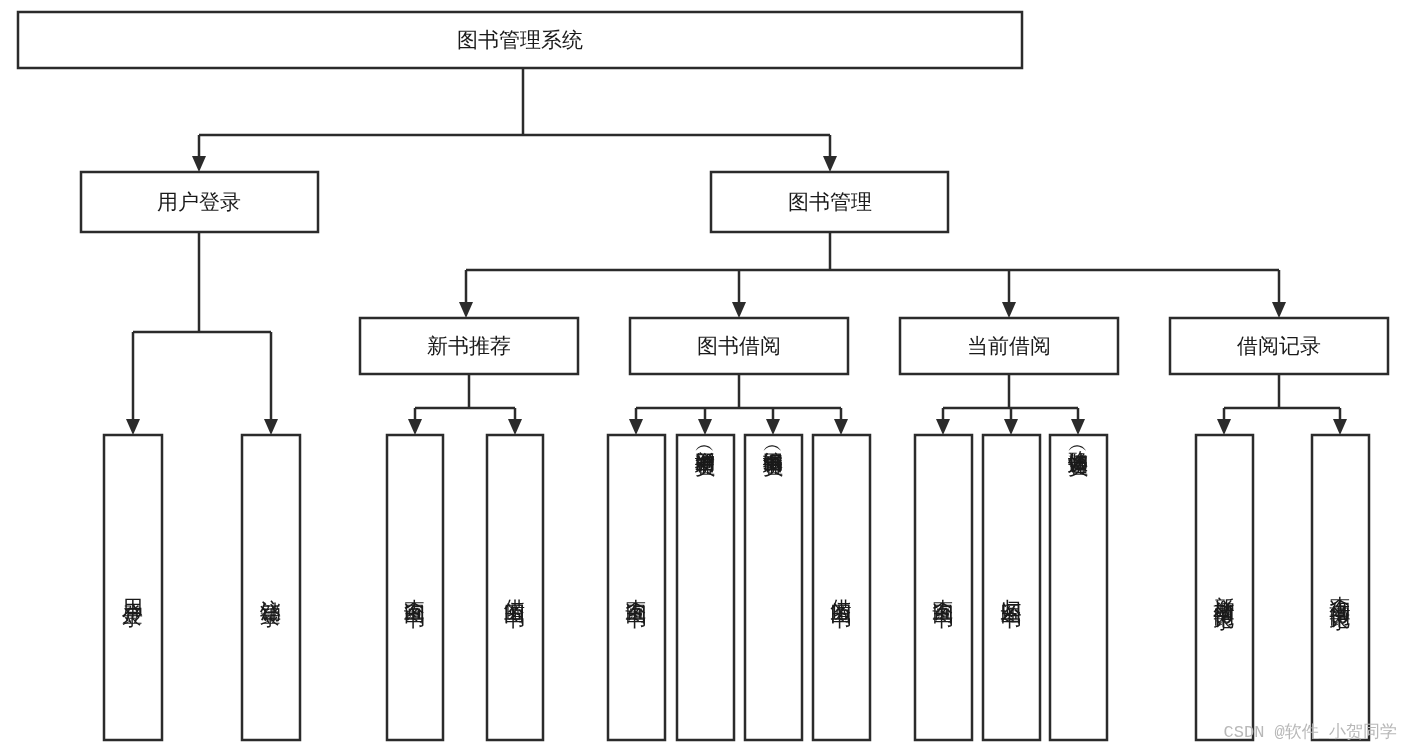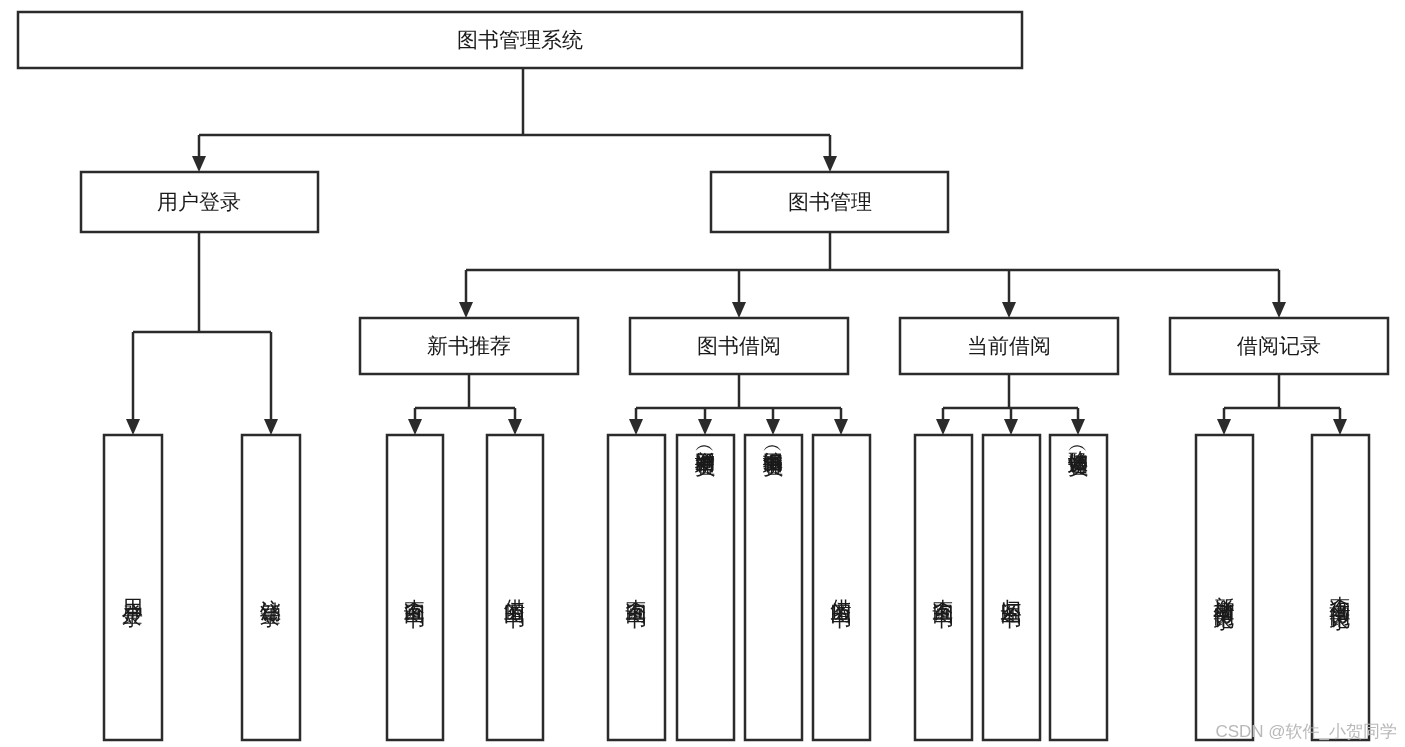--- a/index.html
+++ b/index.html
@@ -59,21 +59,21 @@
     stroke: none;
   }
   .leaf-overlay {
     position: absolute;
     pointer-events: none;
   }
   #watermark {
     position: absolute;
     right: 8px;
     bottom: 4px;
-    font-family: Liberation Sans, sans-serif;
+    font-family: Liberation Mono, monospace;
     font-size: 17px;
     color: #b8b8b8;
     white-space: nowrap;
     user-select: none;
   }
 </style>
 </head>
 <body>
 
 <svg id="diagram" viewBox="0 0 1405 747" xmlns="http://www.w3.org/2000/svg">

